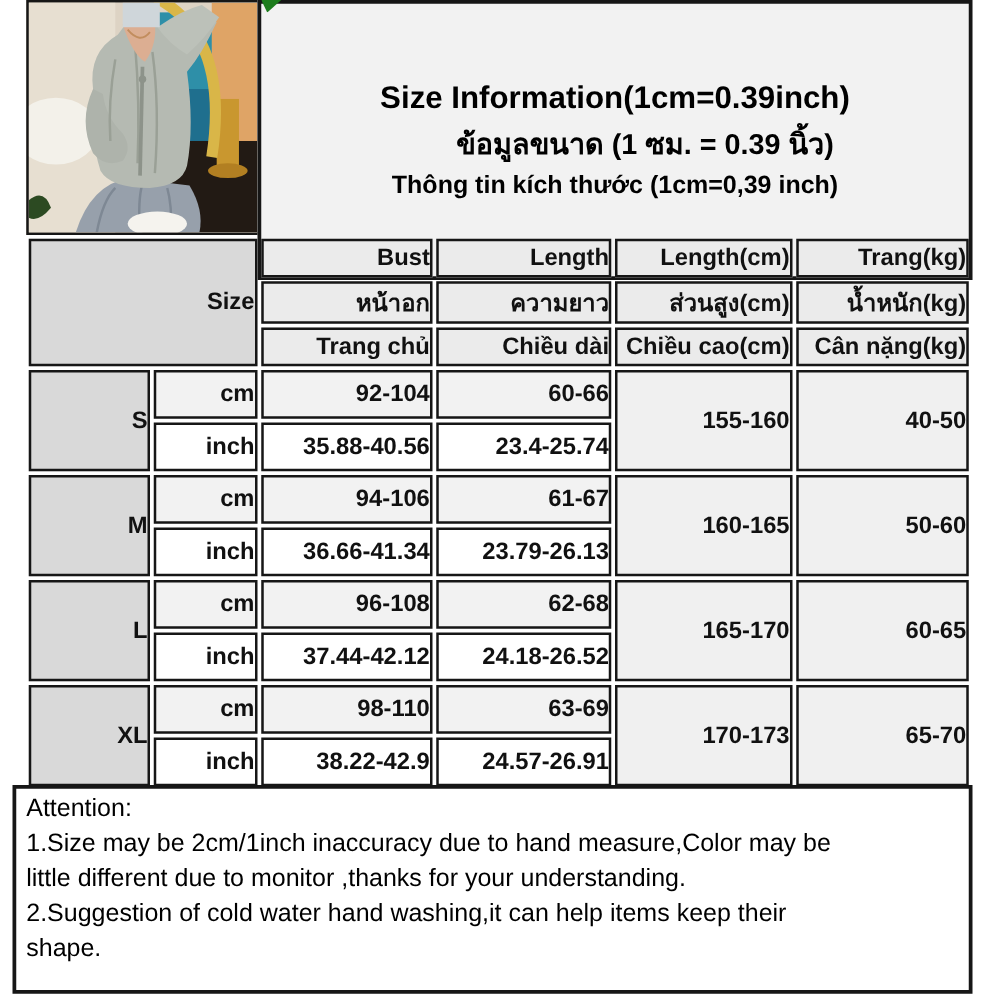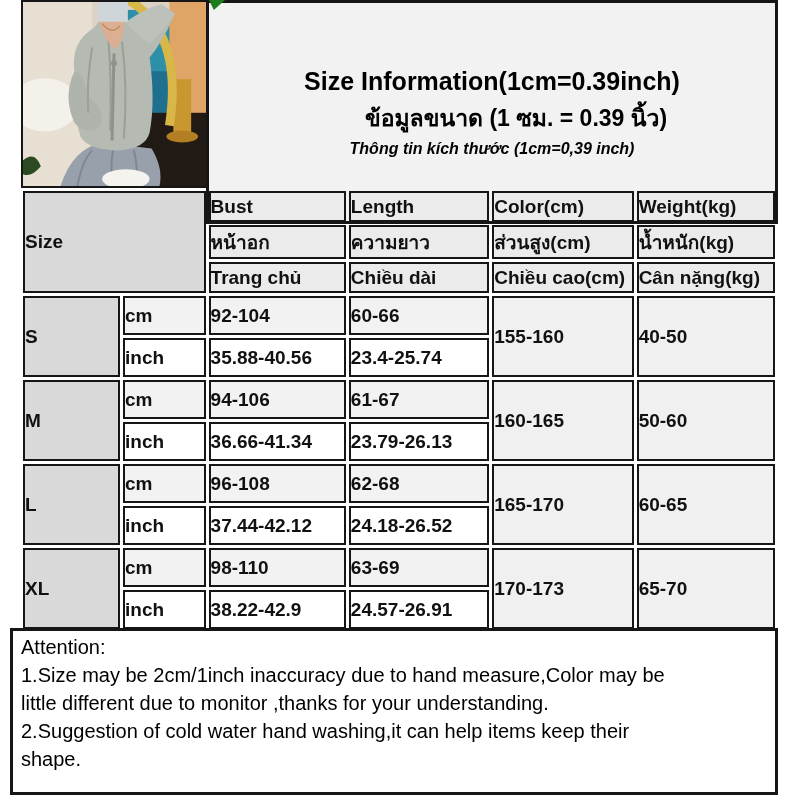--- a/index.html
+++ b/index.html
@@ -18,34 +18,34 @@
   
   .title-box{
     position:absolute;left:206px;top:0;width:572px;height:224px;box-sizing:border-box;
     background:#f2f2f2;border:3px solid #161616;
     display:flex;flex-direction:column;justify-content:center;align-items:center;
     gap:4px;text-align:center;
   }
   .title-line{font-weight:bold;color:#000;}
   .title-en{font-size:25px;}
   .title-th{font-size:23px;margin-left:48px;}
-  .title-vi{font-size:16px;font-style:italic;}
+  .title-vi{font-size:20px;}
 
   .green-corner{
     position:absolute;left:209px;top:0;width:16px;height:10px;background:#1c7c1c;
     clip-path:polygon(0 0,100% 0,30% 100%);
   }
 
   
   table.size-table{
     position:absolute;left:20px;top:188px;width:758px;
     border-collapse:separate;border-spacing:3px;table-layout:fixed;
   }
   table.size-table td{
-    border:2px solid #161616;text-align:left;vertical-align:middle;
+    border:2px solid #161616;text-align:right;vertical-align:middle;
     font-weight:bold;font-size:19px;padding:0;overflow:hidden;white-space:nowrap;
   }
   tr.hrow td{height:27px;}
   tr.drow td{height:35px;margin-top:14px;}
   .size-head{background:#d9d9d9;font-size:36px;margin-left:12px;}
   .hdr{background:#ebebeb;}
   .size-letter{background:#d9d9d9;font-size:22px;}
   .cmbg{background:#f2f2f2;}
   .whitebg{background:#ffffff;}
   .merged{background:#f0f0f0;}
@@ -120,22 +120,22 @@
       <col style="width:133px">
     <col style="width:136px">
       <col style="width:137px">
       <col style="width:134px">
   </colgroup>
   <tbody>
       <tr class="hrow">
     <td class="size-head" rowspan="3" colspan="2">Size</td>
     <td class="hdr">Bust</td>
     <td class="hdr">Length</td>
-    <td class="hdr">Color(cm)</td>
-    <td class="hdr">Weight(kg)</td>
+    <td class="hdr">Length(cm)</td>
+    <td class="hdr">Trang(kg)</td>
   </tr>
   <tr class="hrow">
     <td class="hdr">หน้าอก</td>
     <td class="hdr">ความยาว</td>
     <td class="hdr">ส่วนสูง(cm)</td>
     <td class="hdr">น้ำหนัก(kg)</td>
   </tr>
   <tr class="hrow">
     <td class="hdr">Trang chủ</td>
     <td class="hdr">Chiều dài</td>

